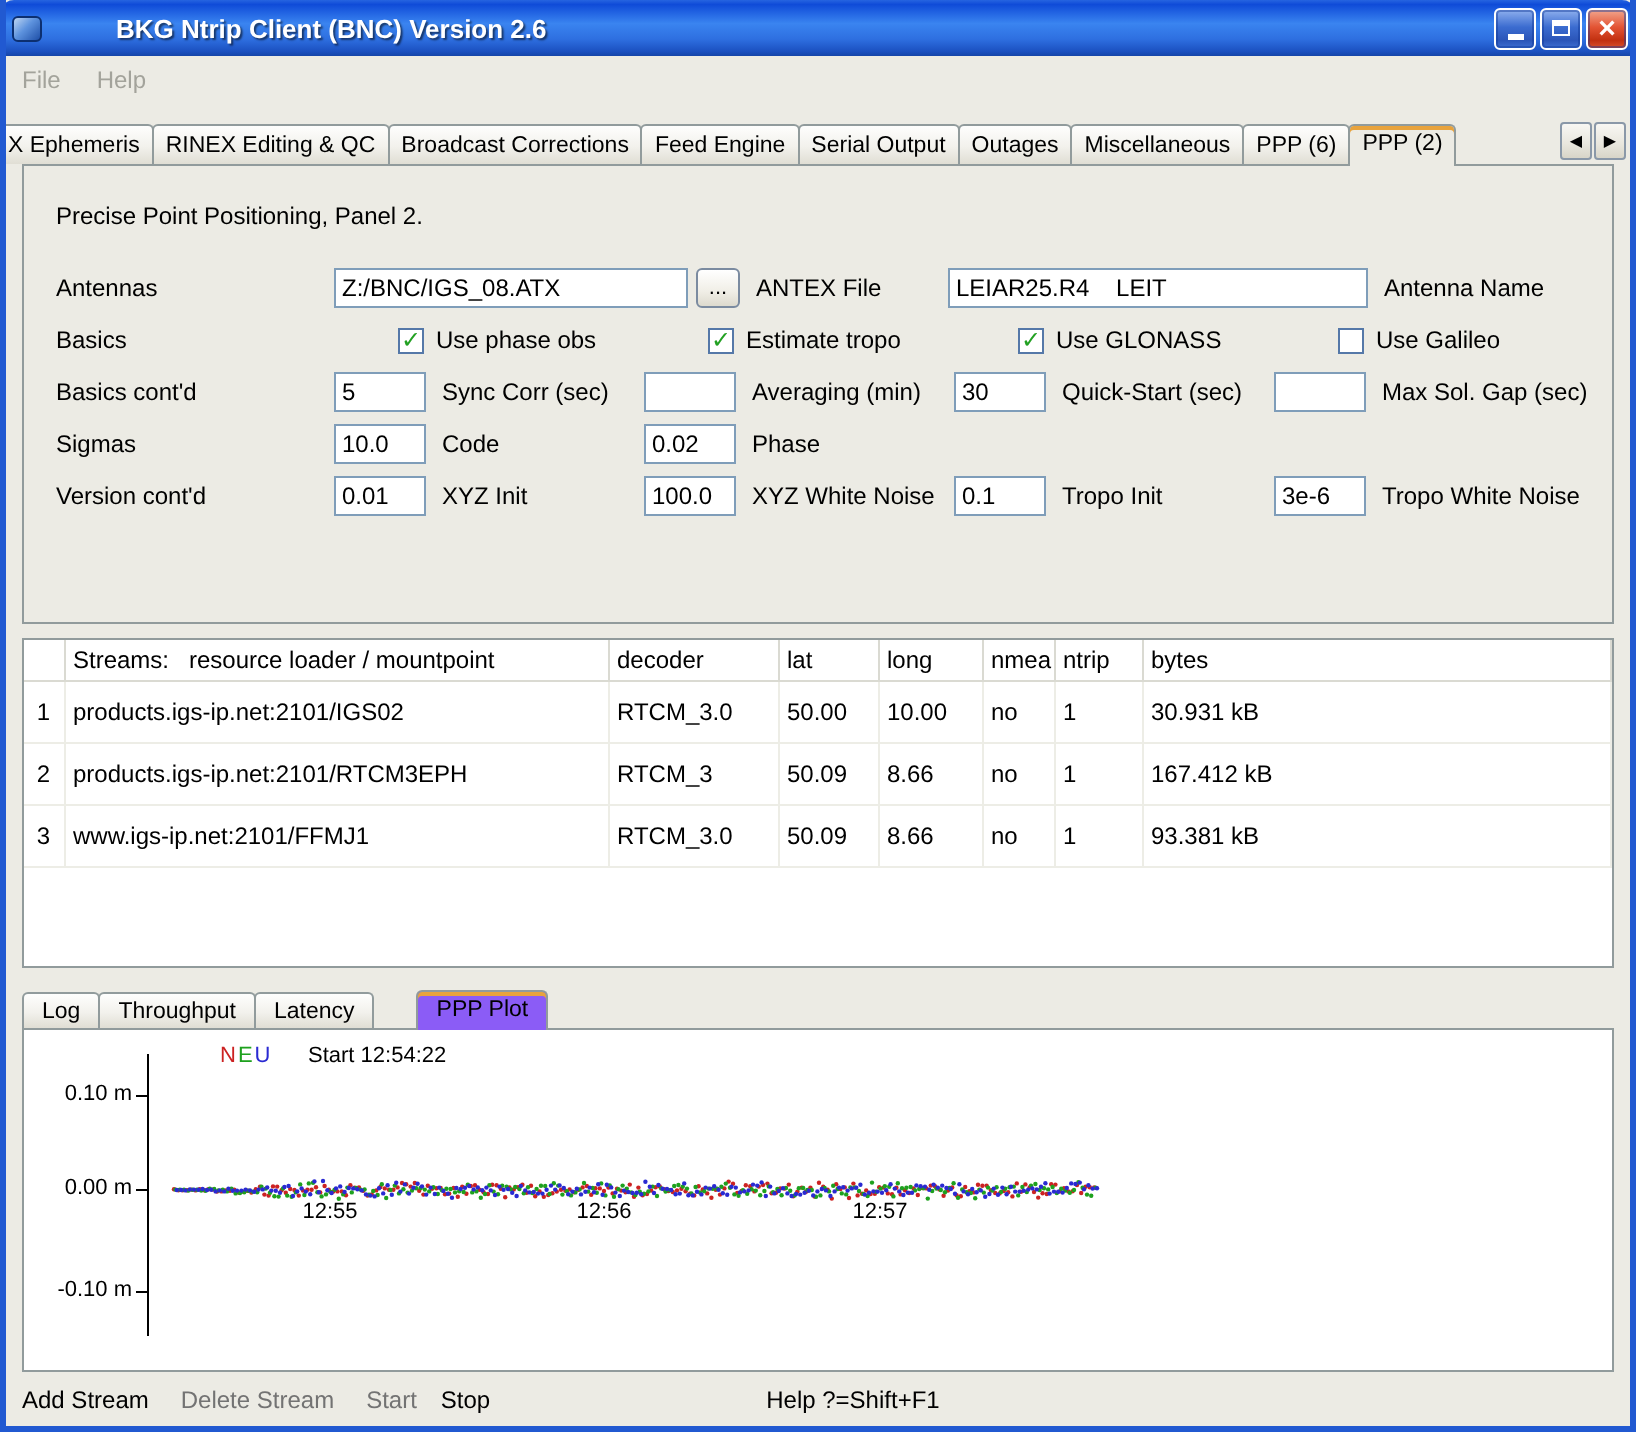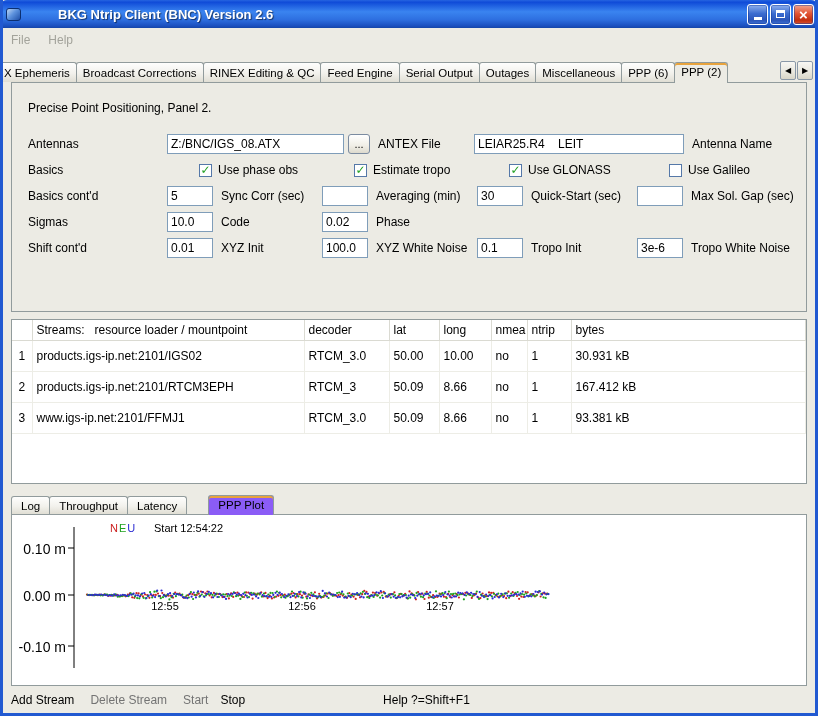--- a/index.html
+++ b/index.html
@@ -81,21 +81,21 @@
     border-radius:3px 3px 0 0; margin-right:-1px;
     background:linear-gradient(180deg,#FEFEFD 0%,#F2F1EC 55%,#E0DED4 100%); }
   .btab.active { background:#8b5cf6; z-index:3; margin-bottom:-1px; padding-bottom:4px; box-shadow: inset 0 2px 0 #E8A33D; margin-left: 22px; }
 
   
   .plot-panel { border:1px solid #919B9C; background:#fff; height:172px; position:relative; z-index:1; }
   .plot-canvas { position:absolute; left:0; top:0; }
   .legend { position:absolute; left:98px; top:7px; font-size:11px; }
   .legend span { margin-right:1px; }
   .start-label { position:absolute; left:142px; top:7px; font-size:11px; }
-  .ytick { position:absolute; left:2px; width:52px; text-align:right; font-size:14px; }
+  .ytick { position:absolute; left:2px; width:52px; text-align:right; font-size:11px; }
   .xtick { position:absolute; top:85px; width:40px; text-align:center; font-size:11px; }
 
   
   .statusbar { height:27px; display:flex; align-items:center; font-size:12px; }
   .sb-item { cursor:default; }
   .sb-item.disabled { color:#737373; }
 </style>
 </head>
 <body>
 
@@ -127,22 +127,22 @@
     <div class="tabbar">
       <div class="tab-arrows">
         <div class="arrow-btn">
             <span>◀</span>
           </div>
         <div class="arrow-btn">
             <span>▶</span>
           </div>
       </div>
     <div class="tab">X Ephemeris</div>
+        <div class="tab">RINEX Editing &amp; QC</div>
         <div class="tab">Broadcast Corrections</div>
-        <div class="tab">RINEX Editing &amp; QC</div>
         <div class="tab">Feed Engine</div>
         <div class="tab">Serial Output</div>
         <div class="tab">Outages</div>
         <div class="tab">Miscellaneous</div>
         <div class="tab">PPP (6)</div>
         <div class="tab active">PPP (2)</div>
       </div>
 
     <div class="panel">
       <div class="panel-title">Precise Point Positioning, Panel 2.</div>
@@ -218,21 +218,21 @@
             <input class="ti small" value="10.0" style="">
             <span class="lab-after">Code</span>
           </span>
         <span class="slot">
             <input class="ti small" value="0.02" style="">
             <span class="lab-after">Phase</span>
           </span>
       </div>
 
       <div class="frow">
-        <span class="flabel w139">Shift cont'd</span>
+        <span class="flabel w139">Version cont'd</span>
         <span class="slot">
             <input class="ti small" value="0.01" style="">
             <span class="lab-after">XYZ Init</span>
           </span>
         <span class="slot">
             <input class="ti small" value="100.0" style="">
             <span class="lab-after">XYZ White Noise</span>
           </span>
         <span class="slot slot3">
             <input class="ti small" value="0.1" style="">

